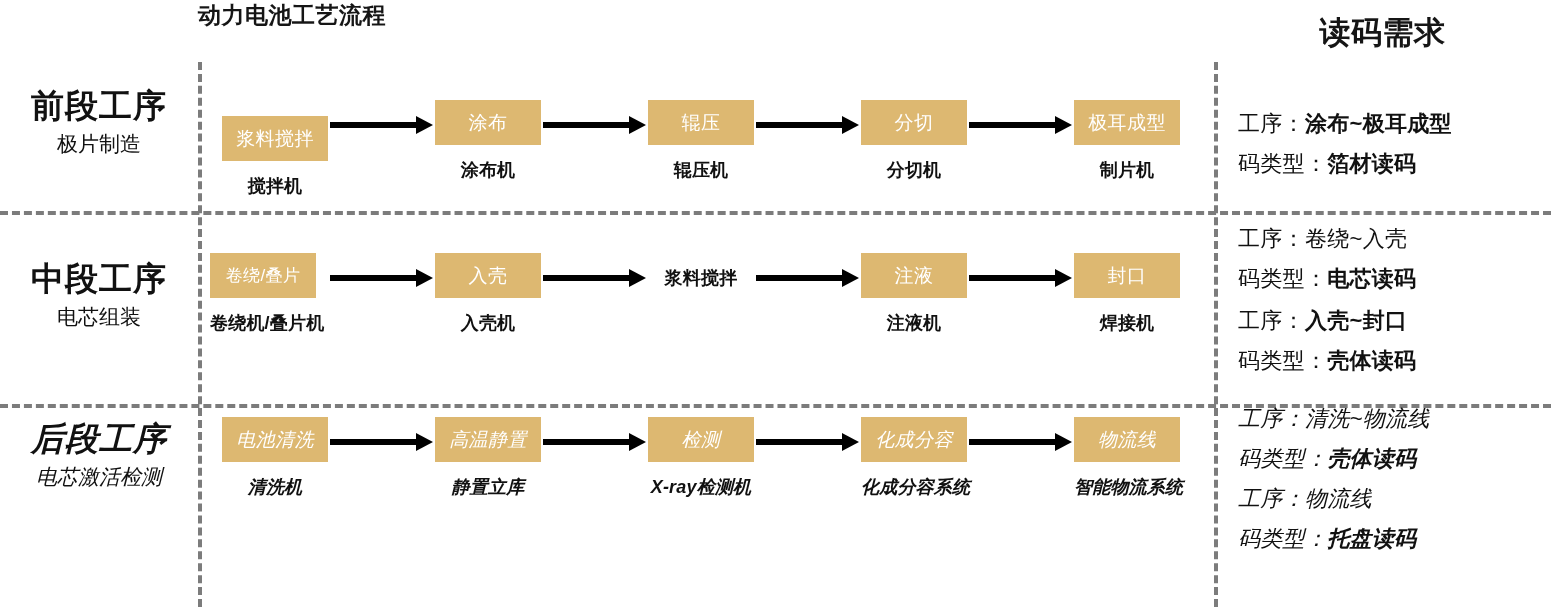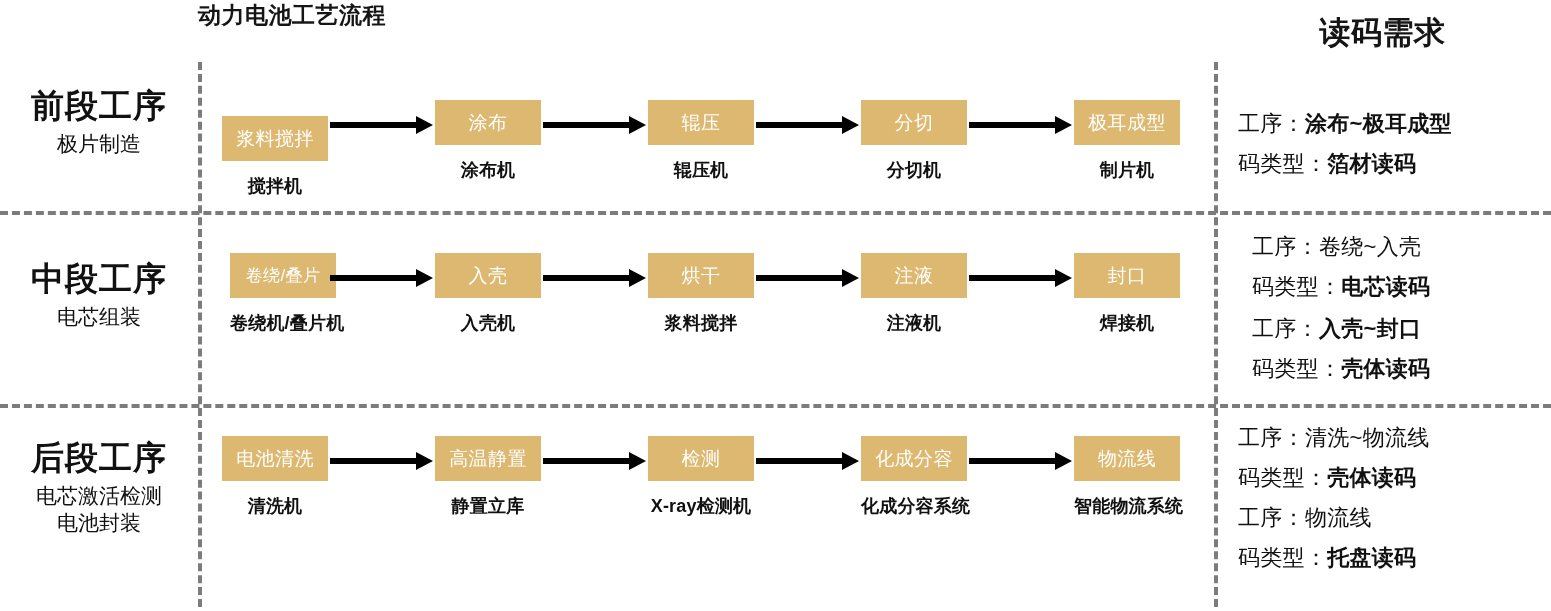--- a/index.html
+++ b/index.html
@@ -54,21 +54,21 @@
     height: 0;
     border-top: 4px dashed #7c7c7c;
   }
   #hdiv-1 { top: 211px; }
   #hdiv-2 { top: 404px; }
 
   
   .row { position: absolute; left: 0; width: 1551px; }
   #row-0 { top: 62px;  height: 149px; }
   #row-1 { top: 215px; height: 189px; }
-  #row-2 { top: 408px; height: 199px; }
+  #row-2 { top: 389px; height: 199px; font-style: italic; }
 
   
   .stage-label {
     position: absolute;
     left: 0; width: 198px;
     text-align: center;
     color: #111111;
   }
   .stage-title {
     font-size: 33px;
@@ -147,21 +147,21 @@
   }
 
   
   .req {
     position: absolute;
     left: 1238px;
     width: 300px;
     color: #111111;
   }
   #row-0 .req { top: 42px; }
-  #row-1 .req { top: 12px; margin-left: 14px; }
+  #row-1 .req { top: 4px; }
   #row-2 .req { top: 10px; }
 
   .req-line {
     font-size: 22px;
     line-height: 1.0;
     padding: 9px 0;
     white-space: nowrap;
     letter-spacing: 0.3px;
   }
   .req-line .lbl { font-weight: normal; }
@@ -233,38 +233,37 @@
       </div>
     </div>
   <div class="row" id="row-1">
       <div class="stage-label">
         <div class="stage-title">中段工序</div>
         <div class="stage-sub">
           <div>电芯组装</div>
         </div>
       </div>
       <div class="flow">
-        <div class="node" style="left: 32px;">
+        <div class="node" style="left: 12px;">
           <div class="node-box tight" style="background: rgb(221, 184, 113);">卷绕/叠片</div>
           <div class="node-caption">卷绕机/叠片机</div>
         </div>
         <div class="arrow" style="left: 132px; width: 103px;">
           <div class="shaft" style="width: 87px; background: rgb(0, 0, 0);"></div>
           <div class="head" style="left: 86px; border-left-color: rgb(0, 0, 0);"></div>
         </div>
         <div class="node" style="left: 237px;">
           <div class="node-box" style="background: rgb(221, 184, 113);">入壳</div>
           <div class="node-caption">入壳机</div>
         </div>
         <div class="arrow" style="left: 345px; width: 103px;">
           <div class="shaft" style="width: 87px; background: rgb(0, 0, 0);"></div>
           <div class="head" style="left: 86px; border-left-color: rgb(0, 0, 0);"></div>
         </div>
         <div class="node" style="left: 450px;">
-          <div class="node-box" style="background: rgb(221, 184, 113);">烘干</div>
           <div class="node-caption">浆料搅拌</div>
         </div>
         <div class="arrow" style="left: 558px; width: 103px;">
           <div class="shaft" style="width: 87px; background: rgb(0, 0, 0);"></div>
           <div class="head" style="left: 86px; border-left-color: rgb(0, 0, 0);"></div>
         </div>
         <div class="node" style="left: 663px;">
           <div class="node-box" style="background: rgb(221, 184, 113);">注液</div>
           <div class="node-caption">注液机</div>
         </div>
@@ -282,21 +281,20 @@
         <div class="req-line"><span class="lbl">码类型：</span><span class="val" style="font-weight: bold; font-family: Liberation Mono, monospace;">电芯读码</span></div>
         <div class="req-line"><span class="lbl">工序：</span><span class="val" style="font-weight: bold;">入壳~封口</span></div>
         <div class="req-line"><span class="lbl">码类型：</span><span class="val" style="font-weight: bold;">壳体读码</span></div>
       </div>
     </div>
   <div class="row" id="row-2">
       <div class="stage-label">
         <div class="stage-title">后段工序</div>
         <div class="stage-sub">
           <div>电芯激活检测</div>
-          <div>电池封装</div>
         </div>
       </div>
       <div class="flow">
         <div class="node" style="left: 24px;">
           <div class="node-box" style="background: rgb(221, 184, 113);">电池清洗</div>
           <div class="node-caption">清洗机</div>
         </div>
         <div class="arrow" style="left: 132px; width: 103px;">
           <div class="shaft" style="width: 87px; background: rgb(0, 0, 0);"></div>
           <div class="head" style="left: 86px; border-left-color: rgb(0, 0, 0);"></div>

